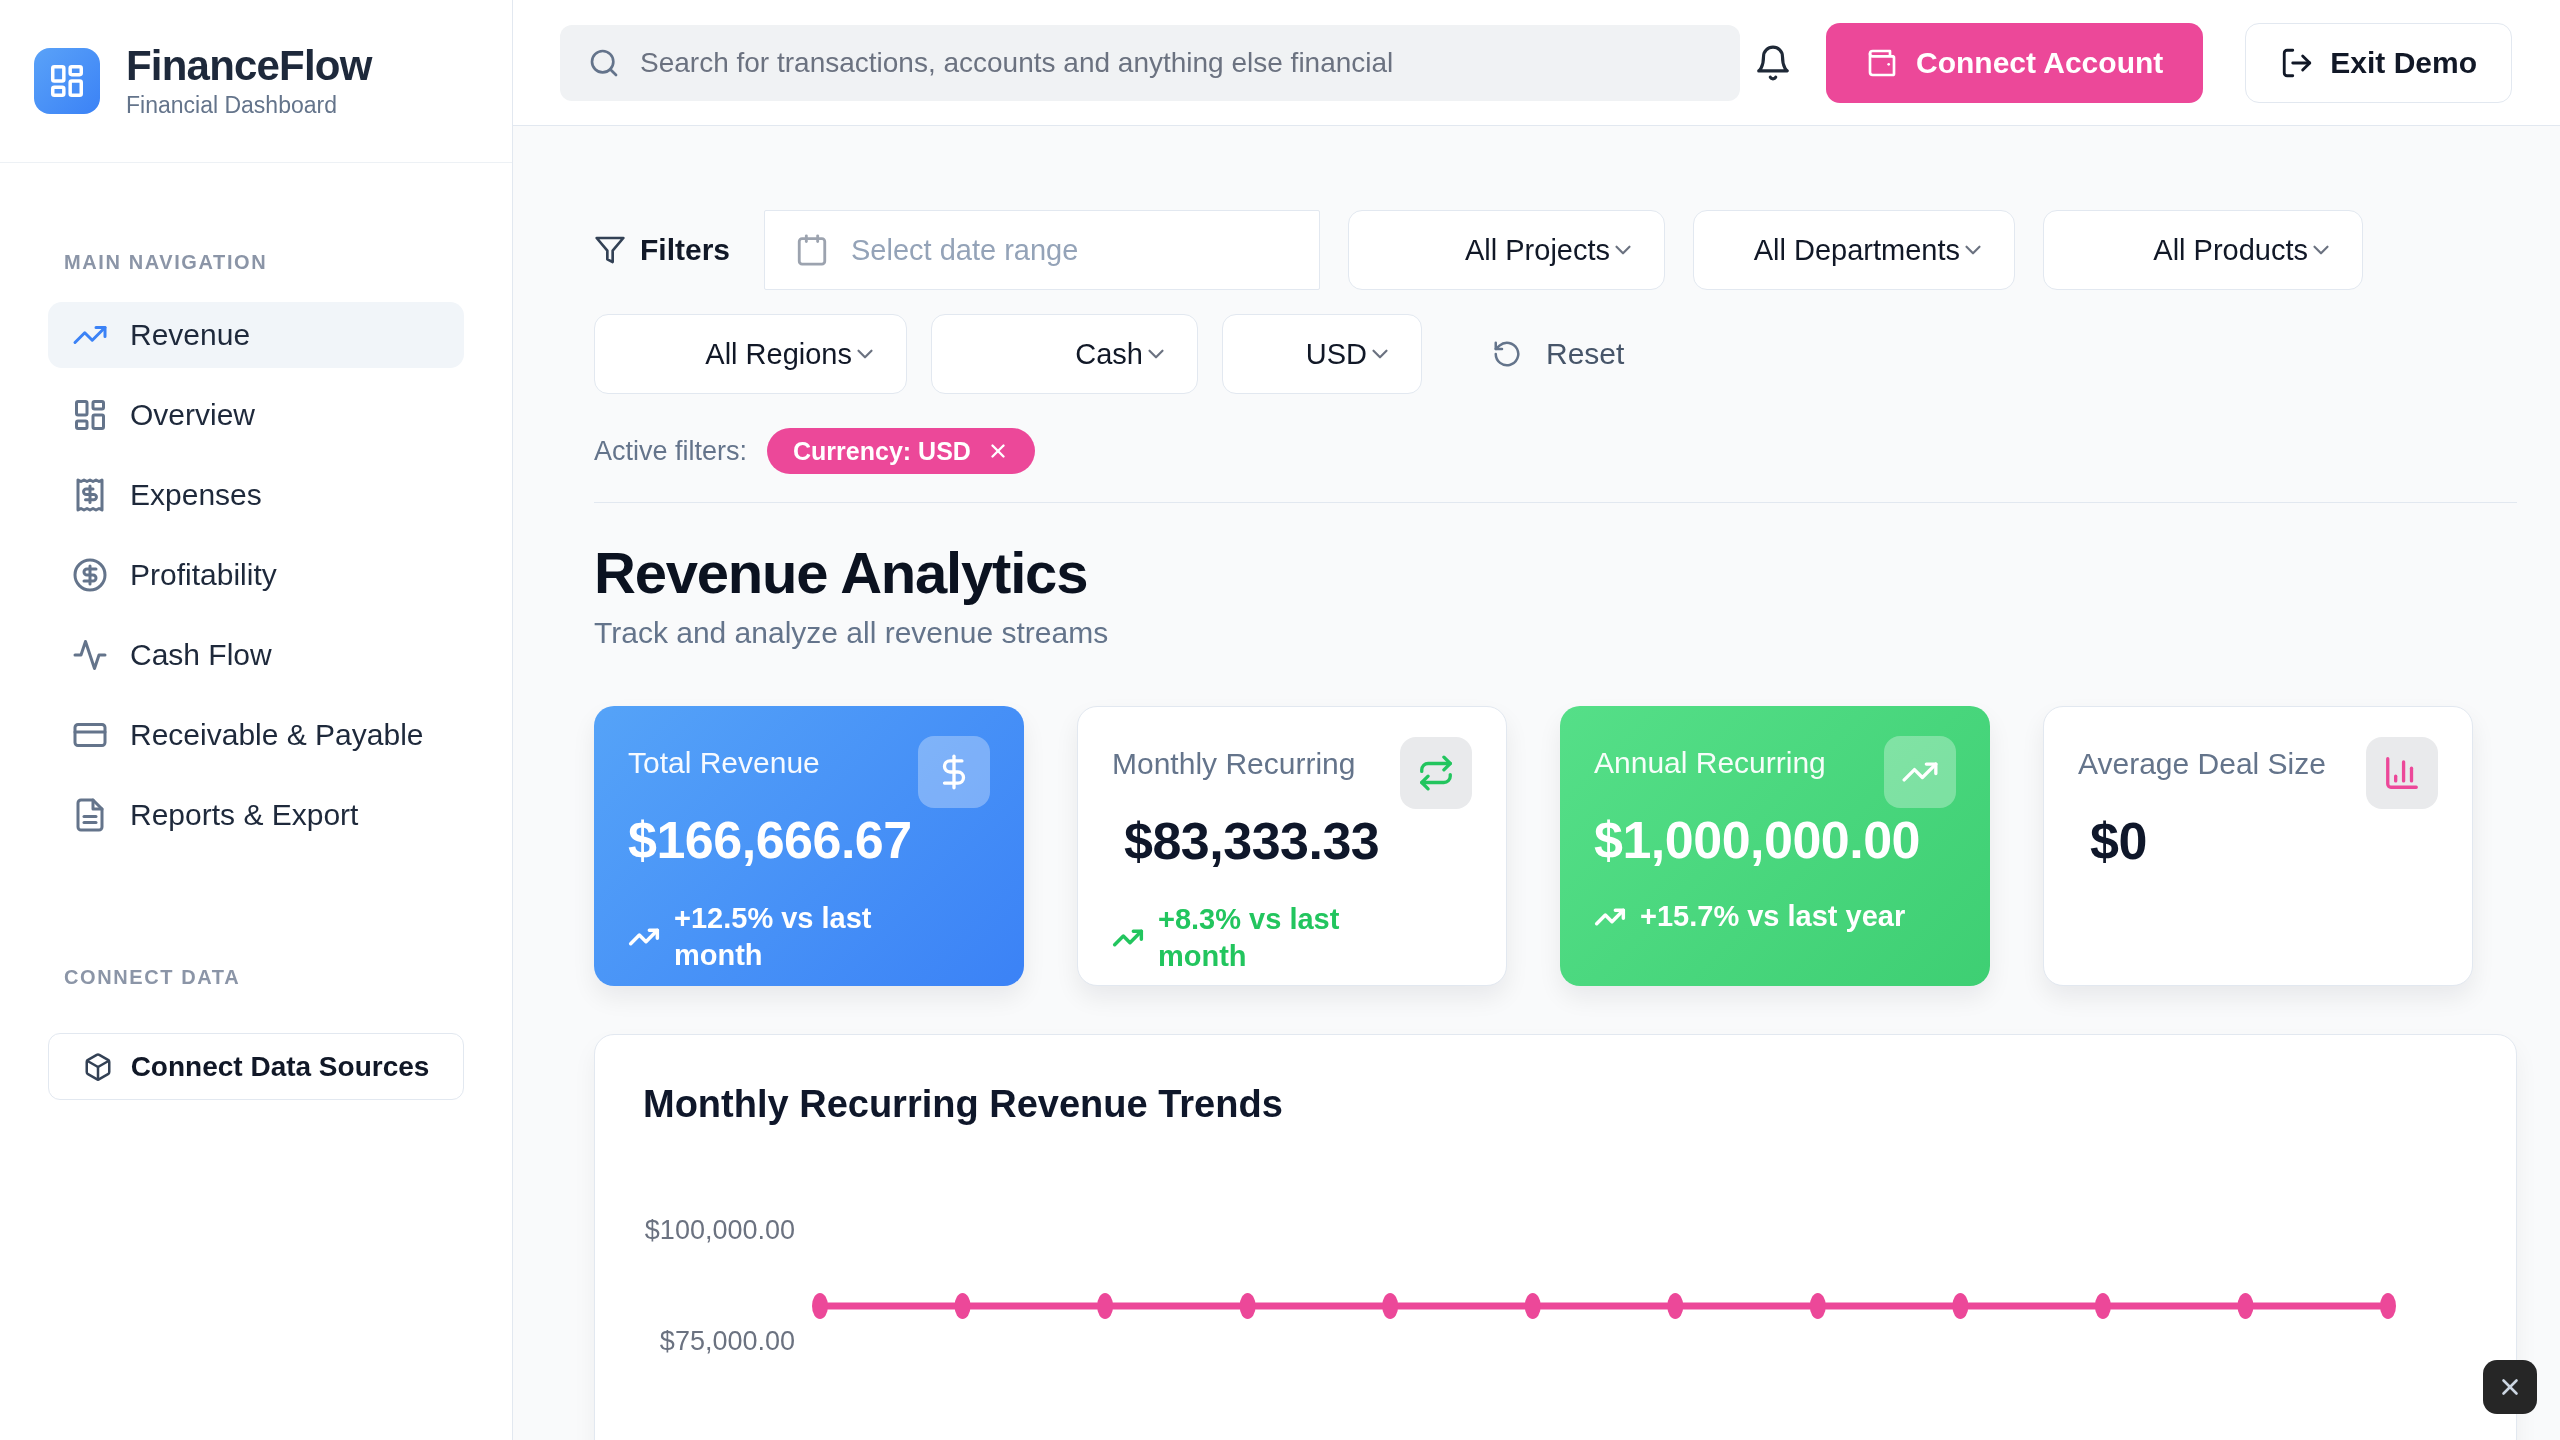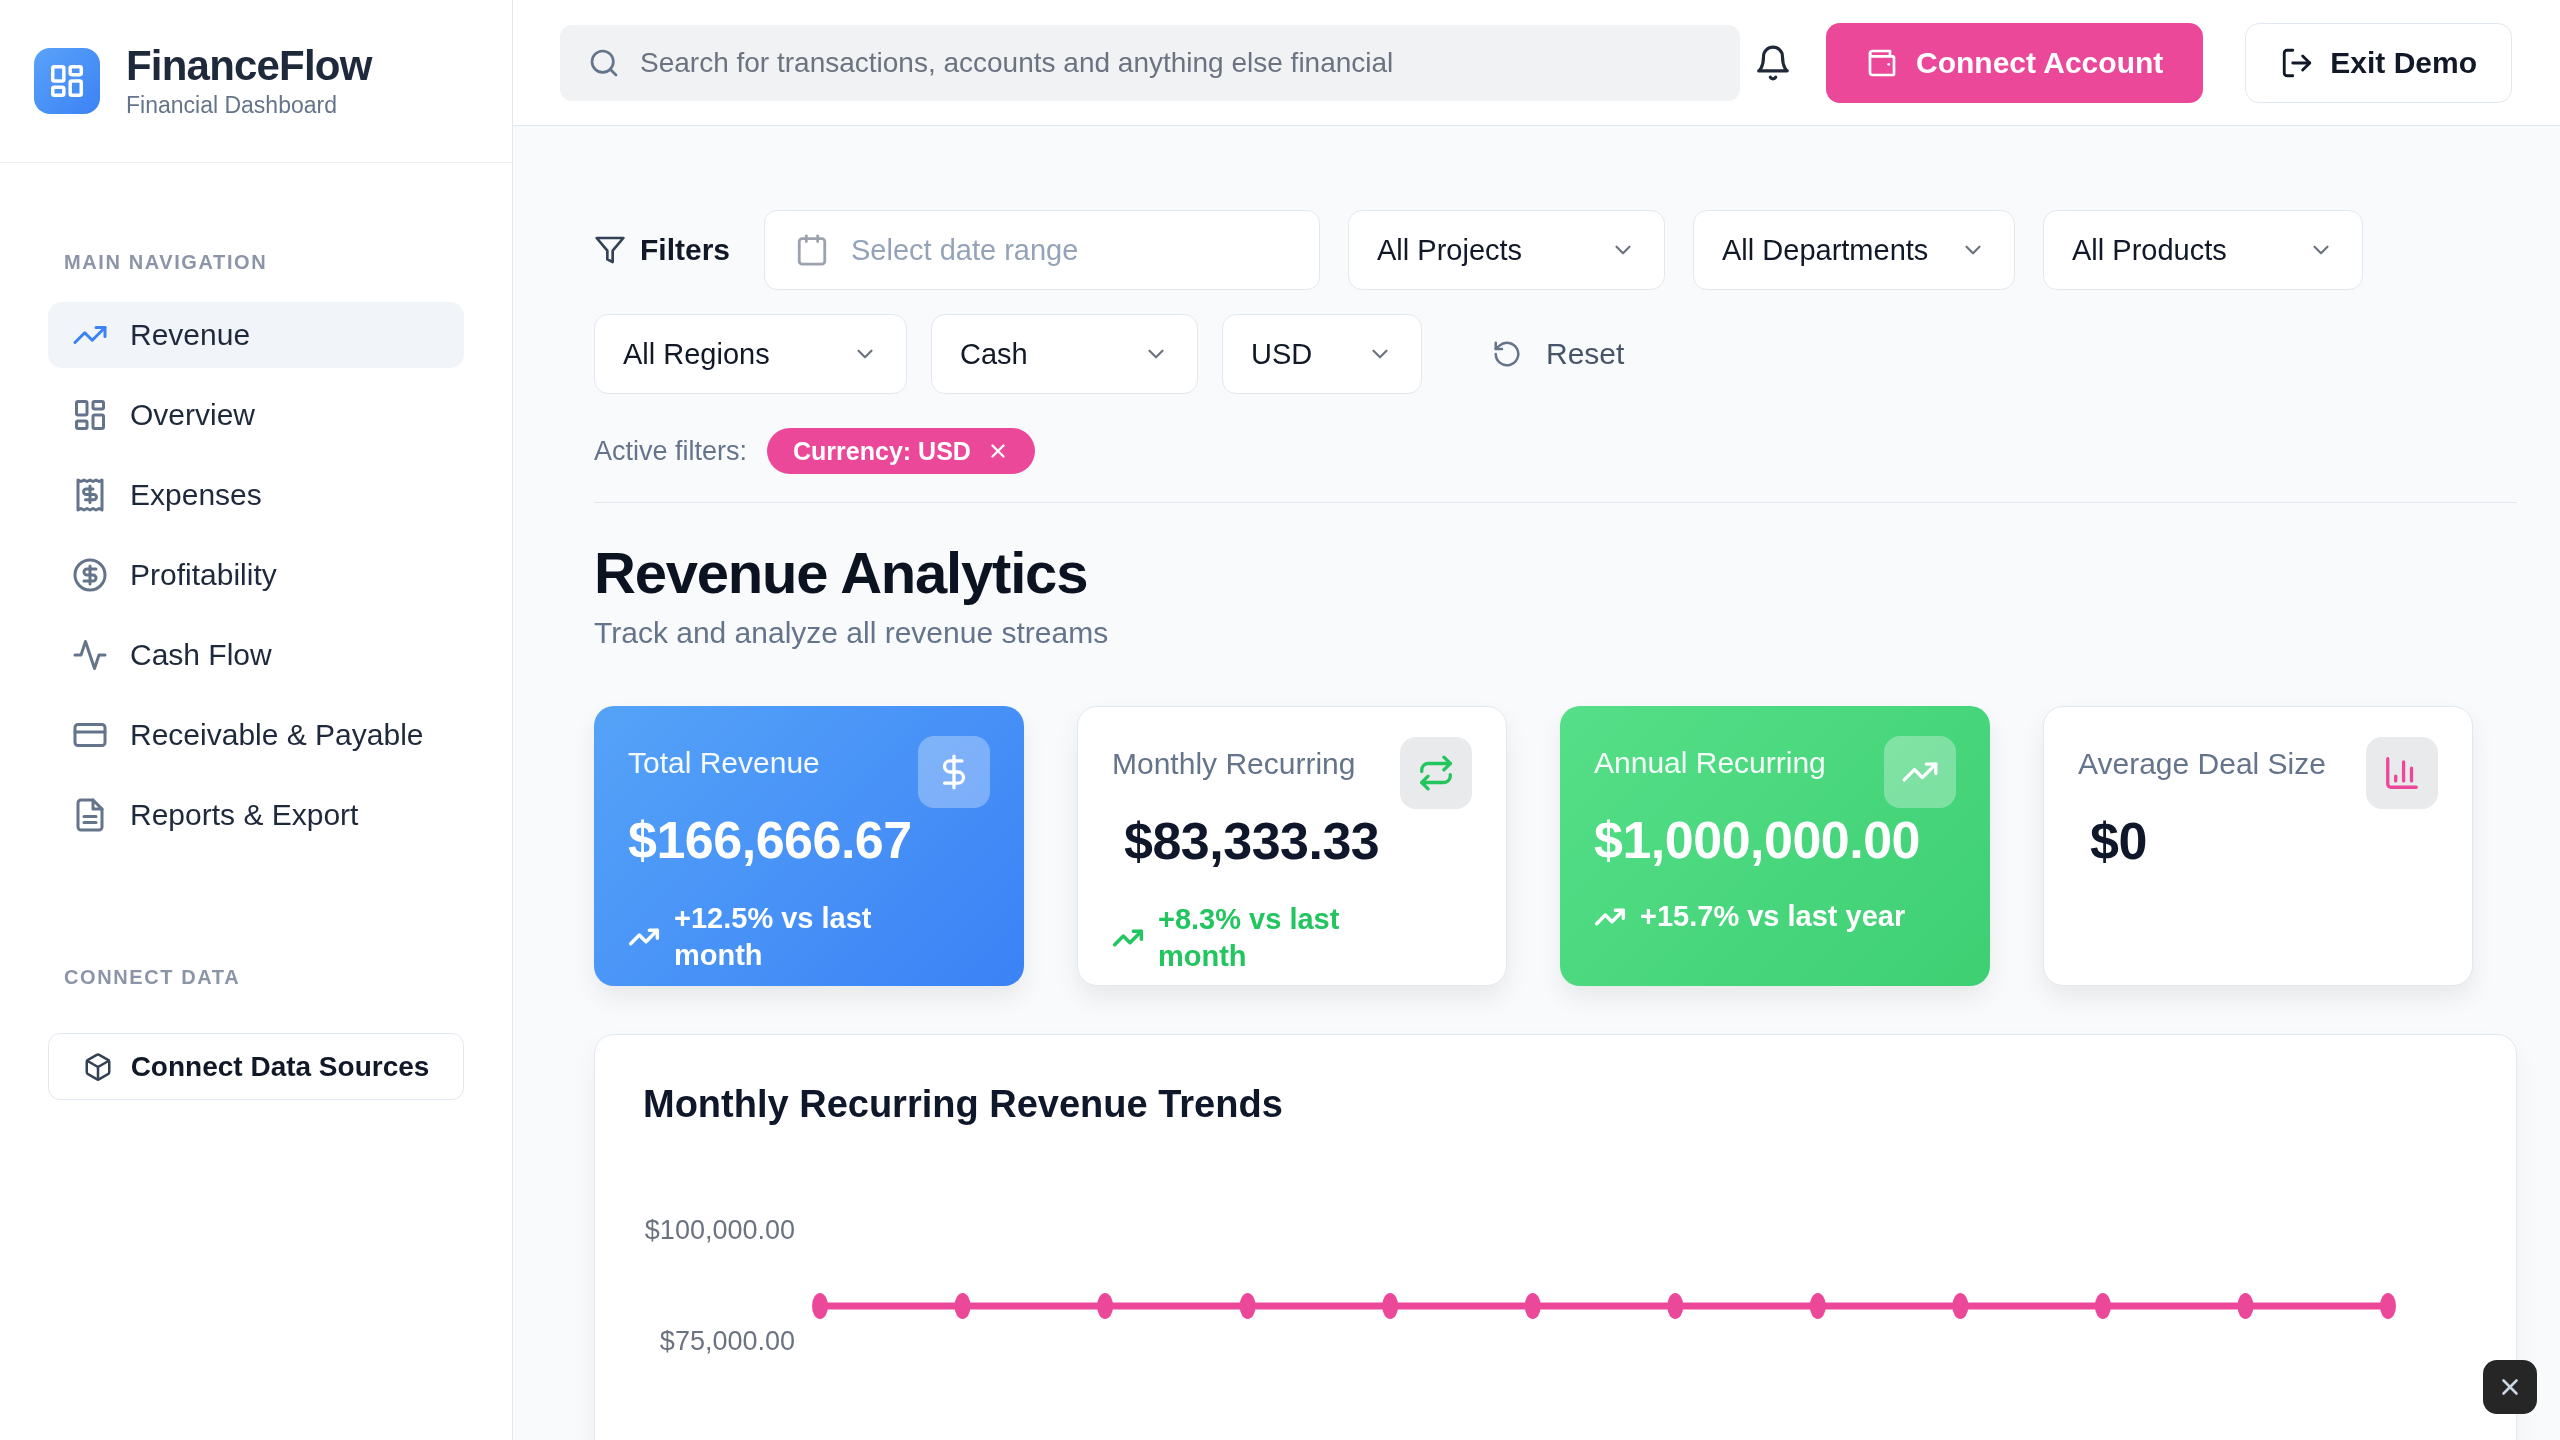--- a/index.html
+++ b/index.html
@@ -39,24 +39,24 @@
   .btn-primary svg { width:32px; height:32px; }
   .btn-outline { height:80px; border:1px solid #e2e8f0; border-radius:14px; background:#fff; color:#111827; display:flex; align-items:center; gap:16px; padding:0 34px; font-size:30px; font-weight:600; cursor:pointer; font-family:"Liberation Sans", sans-serif; }
   .btn-outline svg { width:34px; height:34px; }
 
   
   .main { position:absolute; left:513px; top:126px; width:2047px; padding:84px 43px 0 81px; }
   .filters-row1 { display:flex; align-items:center; gap:28px; }
   .filters-label { display:flex; align-items:center; gap:14px; margin-right:6px; }
   .filters-label svg { width:32px; height:32px; color:#334155; }
   .filters-label span { font-size:30px; font-weight:700; color:#111827; }
-  .date-input { width:556px; height:80px; background:#fff; border:1px solid #e2e8f0; border-radius:13px; display:flex; align-items:center; gap:22px; padding:0 30px; cursor:pointer; }
+  .date-input { width:556px; height:80px; background:#fff; border:1px solid #e2e8f0; border-radius:2px; display:flex; align-items:center; gap:22px; padding:0 30px; cursor:pointer; }
   .date-input svg { width:34px; height:34px; color:#9ca3af; flex:none; }
   .date-input span { font-size:29px; color:#94a3b8; }
-  .select { height:80px; background:#fff; border:1px solid #e2e8f0; border-radius:14px; display:flex; align-items:center; justify-content:space-between; padding:0 28px; cursor:pointer; }
+  .select { height:80px; background:#fff; border:1px solid #e2e8f0; border-radius:14px; display:flex; align-items:center; justify-content:flex-end; padding:0 28px; cursor:pointer; }
   .select span { font-size:29px; color:#111827; }
   .select svg { width:26px; height:26px; color:#6b7280; }
   .filters-row2 { display:flex; align-items:center; gap:24px; margin-top:24px; }
   .reset-btn { display:flex; align-items:center; gap:24px; background:none; border:none; cursor:pointer; margin-left:46px; }
   .reset-btn svg { width:30px; height:30px; color:#64748b; }
   .reset-btn span { font-size:30px; font-weight:500; color:#475569; font-family:"Liberation Sans", sans-serif; }
   .filters-row3 { display:flex; align-items:center; margin-top:34px; }
   .active-label { font-size:27px; color:#64748b; }
   .chip { margin-left:20px; height:46px; border-radius:999px; background:#ec4899; color:#fff; display:flex; align-items:center; gap:16px; padding:0 26px; cursor:pointer; }
   .chip span { font-size:25px; font-weight:600; }

